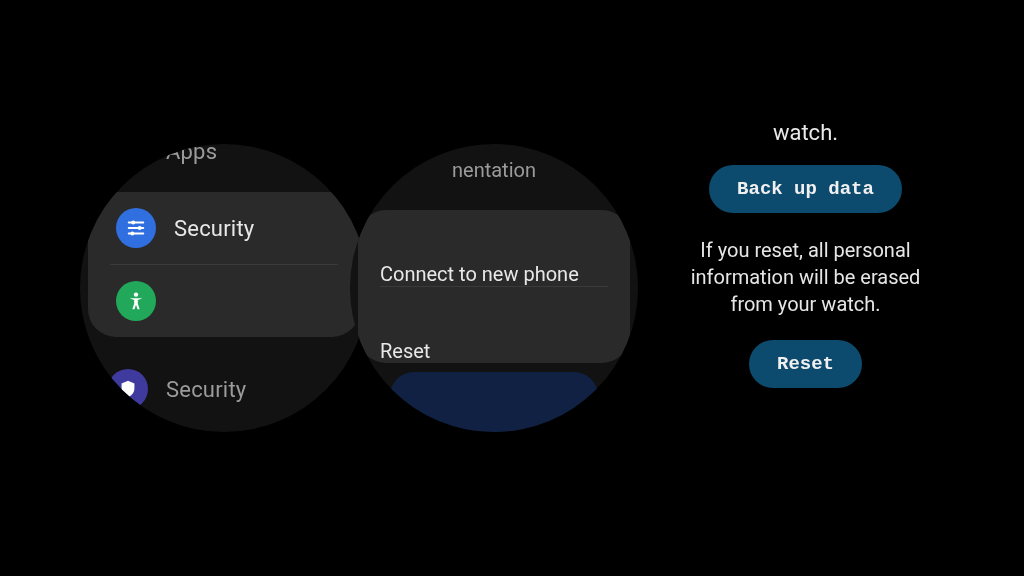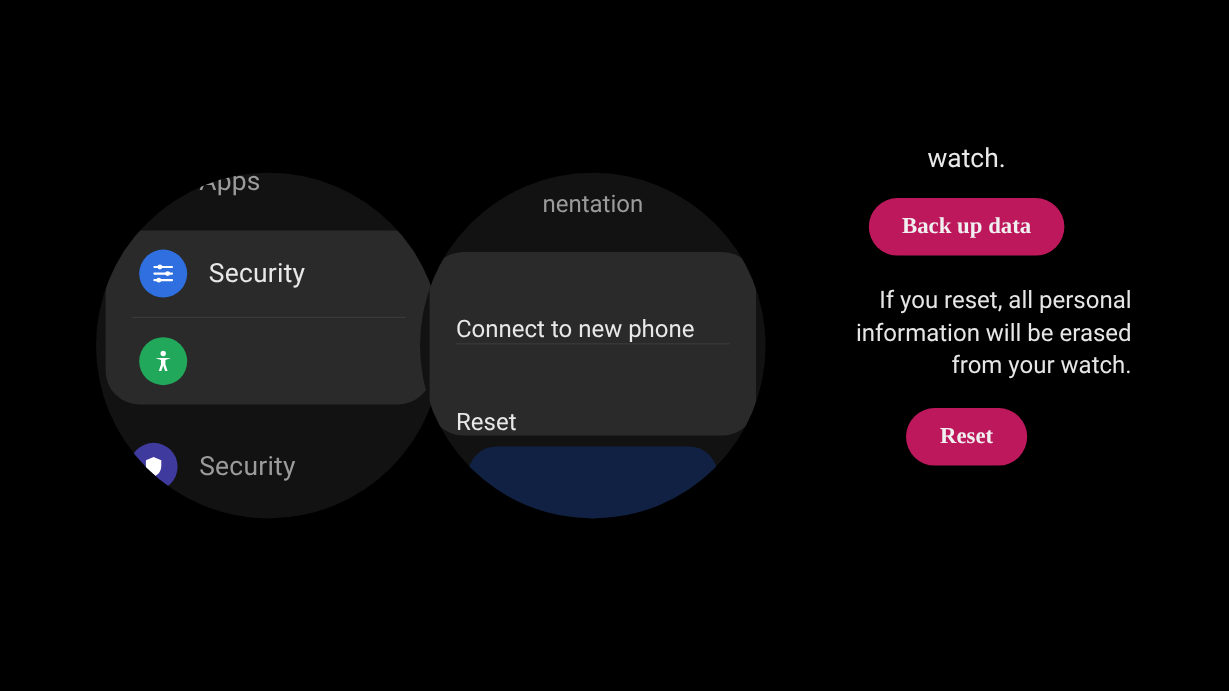--- a/index.html
+++ b/index.html
@@ -141,34 +141,34 @@
     display: flex;
     flex-direction: column;
     align-items: center;
     color: #e9e9e9;
   }
   .frag-top {
     font-size: 22px;
     margin-bottom: 20px;
   }
   .pill {
-    background: #be185d;
+    background: #0c4a6e;
     color: #f0f0f0;
     border: none;
     border-radius: 26px;
     height: 48px;
     padding: 0 28px;
     font-size: 19px;
     font-weight: 600;
     cursor: pointer;
-    font-family: Liberation Serif, serif;
+    font-family: Liberation Mono, monospace;
   }
   .body-text {
     margin: 24px 0 22px 0;
-    text-align: right;
+    text-align: center;
     font-size: 20px;
     line-height: 1.35;
     color: #e6e6e6;
   }
 </style>
 </head>
 <body>
 
 <div class="stage">
 

